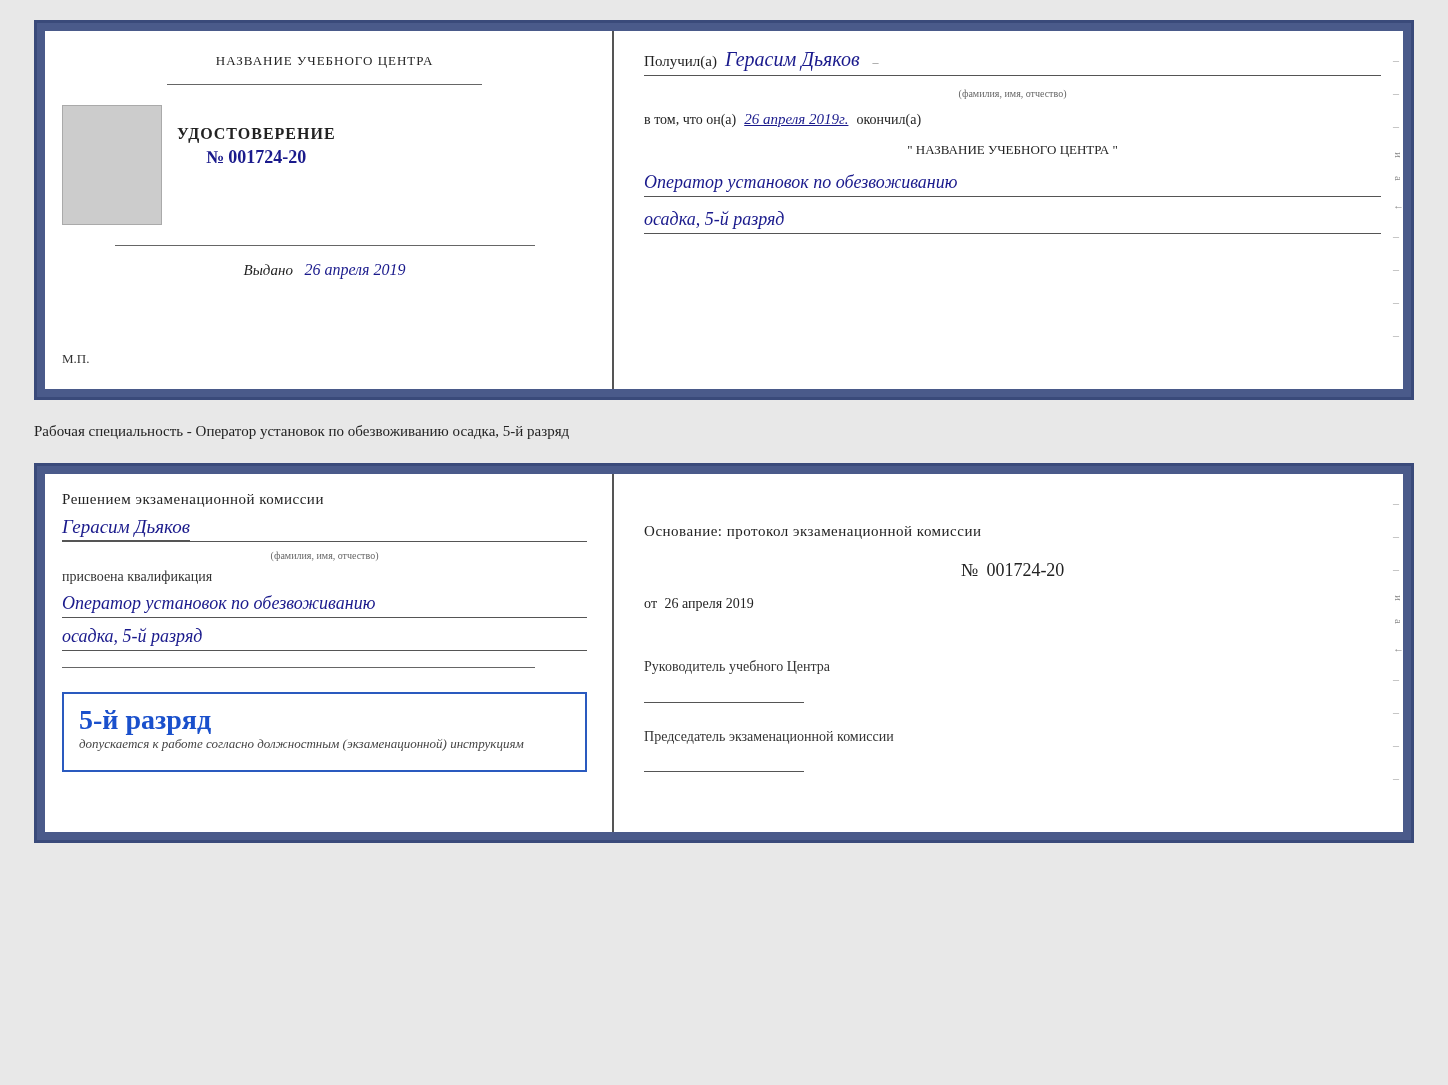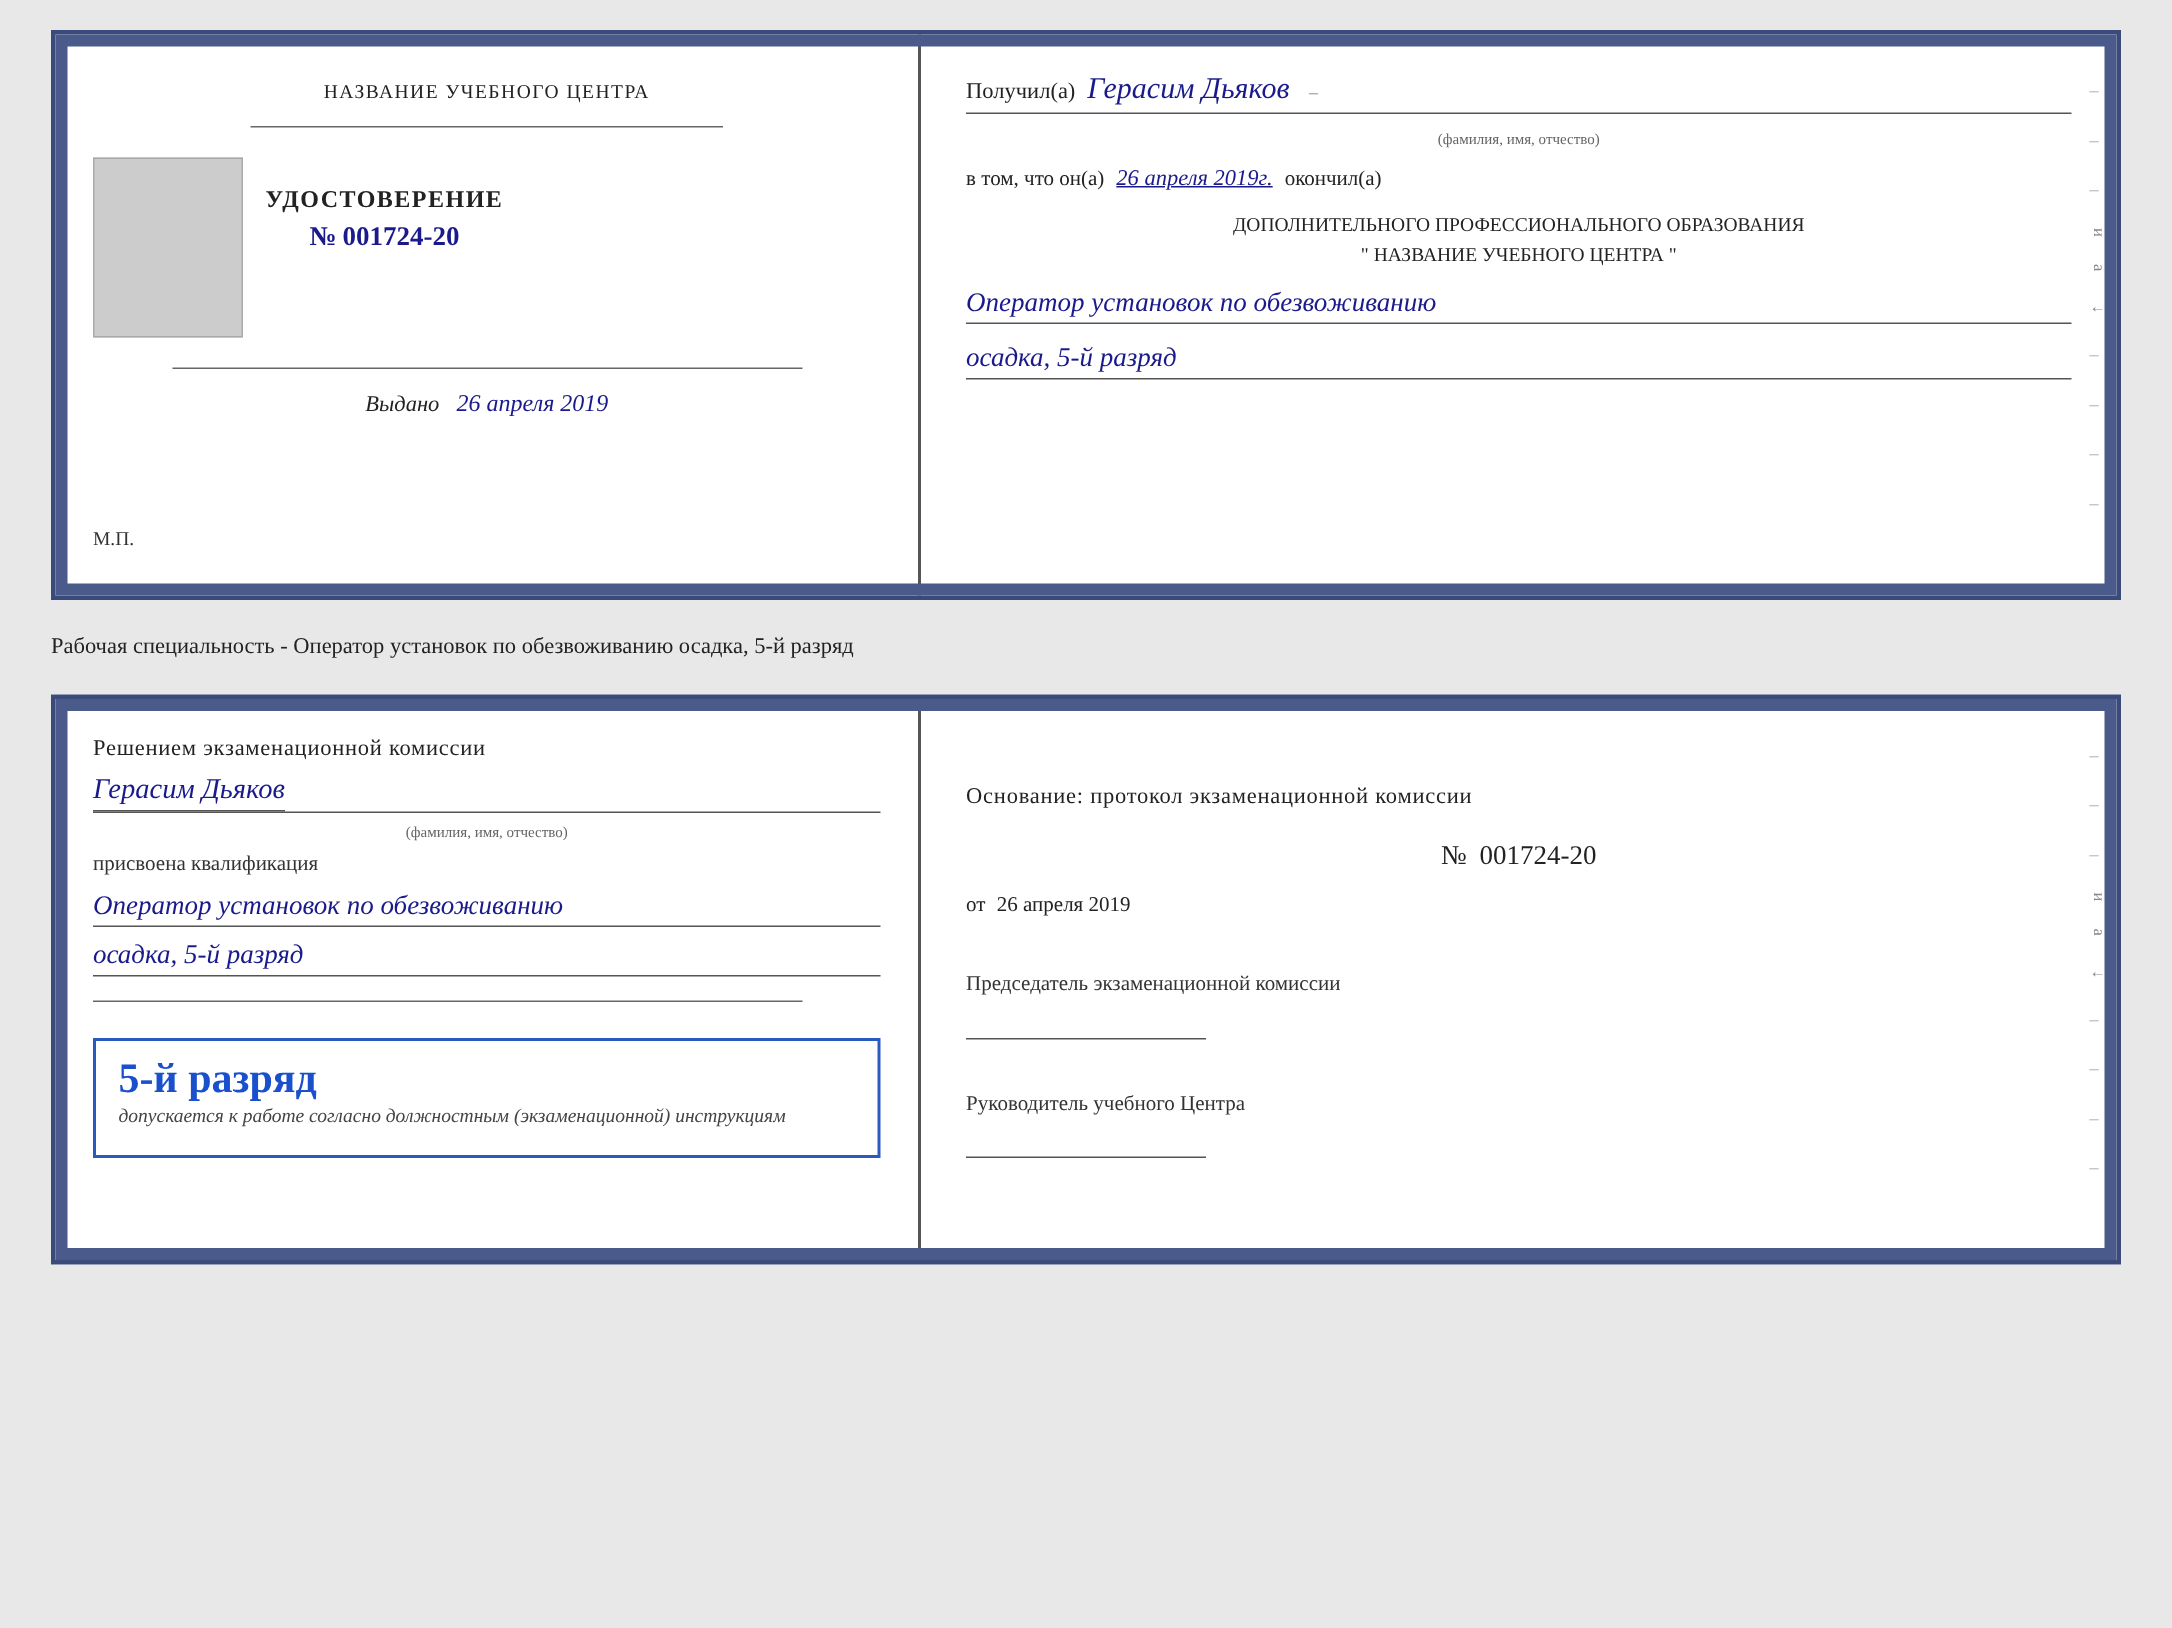--- a/index.html
+++ b/index.html
@@ -399,21 +399,20 @@
       </div>
       <span class="recipient-subtitle">(фамилия, имя, отчество)</span>
 
       <div style="display:flex; align-items:baseline; gap:8px;">
         <span class="in-tom-line">в том, что он(а)</span>
         <span class="handwritten-date">26 апреля 2019г.</span>
         <span class="okonchil">окончил(а)</span>
       </div>
 
       <div class="cert-org-text">
-        <div>ДОПОЛНИТЕЛЬНОГО ПРОФЕССИОНАЛЬНОГО ОБРАЗОВАНИЯ</div>
         <div>" НАЗВАНИЕ УЧЕБНОГО ЦЕНТРА "</div>
       </div>
 
       <div class="profession-value">Оператор установок по обезвоживанию</div>
       <div class="subgrade-value">осадка, 5-й разряд</div>
 
       <div style="position:absolute; right:6px; top:30px; display:flex; flex-direction:column; gap:18px;">
         <span style="color:#aaa; font-size:12px;">–</span>
         <span style="color:#aaa; font-size:12px;">–</span>
         <span style="color:#aaa; font-size:12px;">–</span>
@@ -459,30 +458,30 @@
       <div class="protocol-number">
         <span>№</span>
         <span style="margin-left:4px;">001724-20</span>
       </div>
 
       <div class="protocol-date">
         <span>от</span>
         <span style="margin-left:4px;">26 апреля 2019</span>
       </div>
 
+      <div class="signature-block" style="margin-top:20px;">
+        <div class="signature-title">Руководитель учебного Центра</div>
+        <div class="signature-line"></div>
+      </div>
+
       <div class="signature-block">
         <div class="signature-title">Председатель экзаменационной комиссии</div>
         <div class="signature-line"></div>
       </div>
 
-      <div class="signature-block" style="margin-top:20px;">
-        <div class="signature-title">Руководитель учебного Центра</div>
-        <div class="signature-line"></div>
-      </div>
-
       <div style="position:absolute; right:6px; top:30px; display:flex; flex-direction:column; gap:18px;">
         <span style="color:#aaa; font-size:12px;">–</span>
         <span style="color:#aaa; font-size:12px;">–</span>
         <span style="color:#aaa; font-size:12px;">–</span>
         <span style="color:#888; font-size:11px; writing-mode:vertical-rl;">и</span>
         <span style="color:#888; font-size:11px; writing-mode:vertical-rl;">а</span>
         <span style="color:#888; font-size:11px;">←</span>
         <span style="color:#aaa; font-size:12px;">–</span>
         <span style="color:#aaa; font-size:12px;">–</span>
         <span style="color:#aaa; font-size:12px;">–</span>

